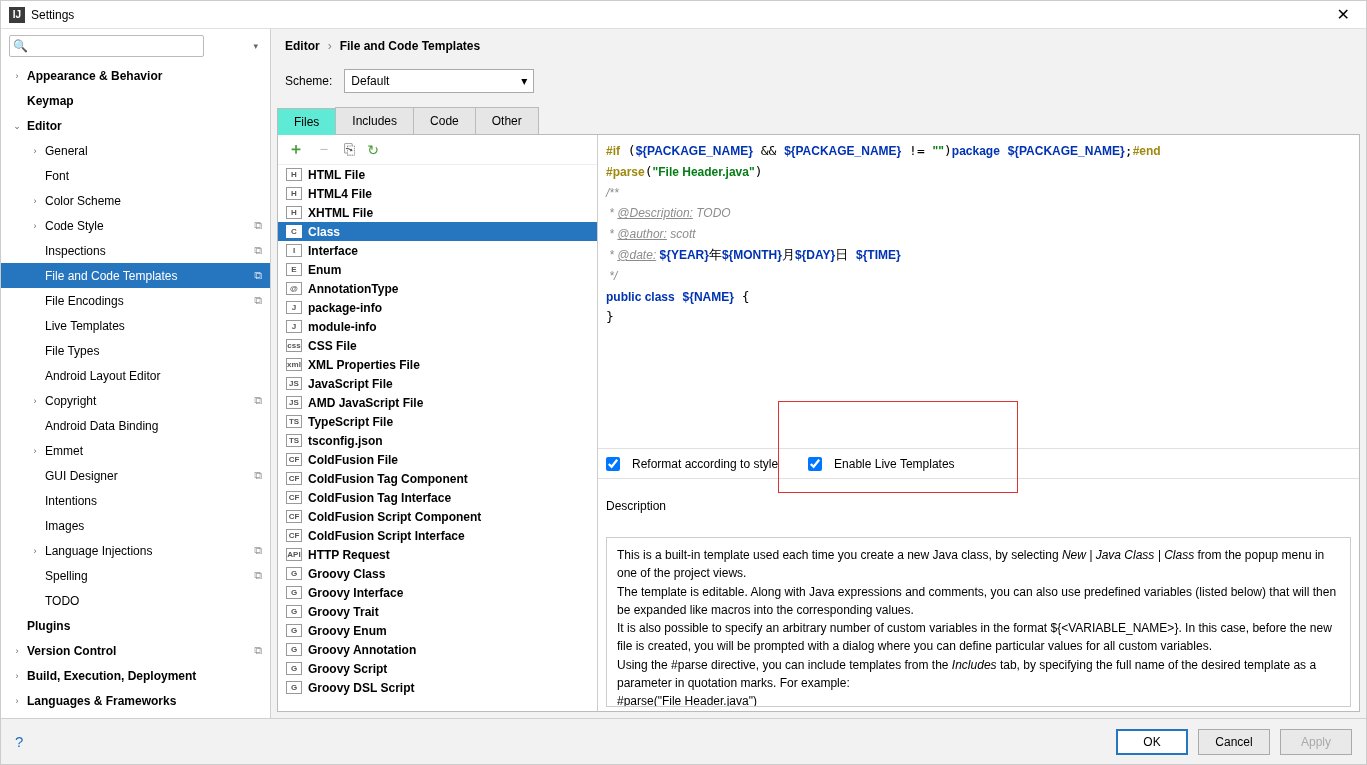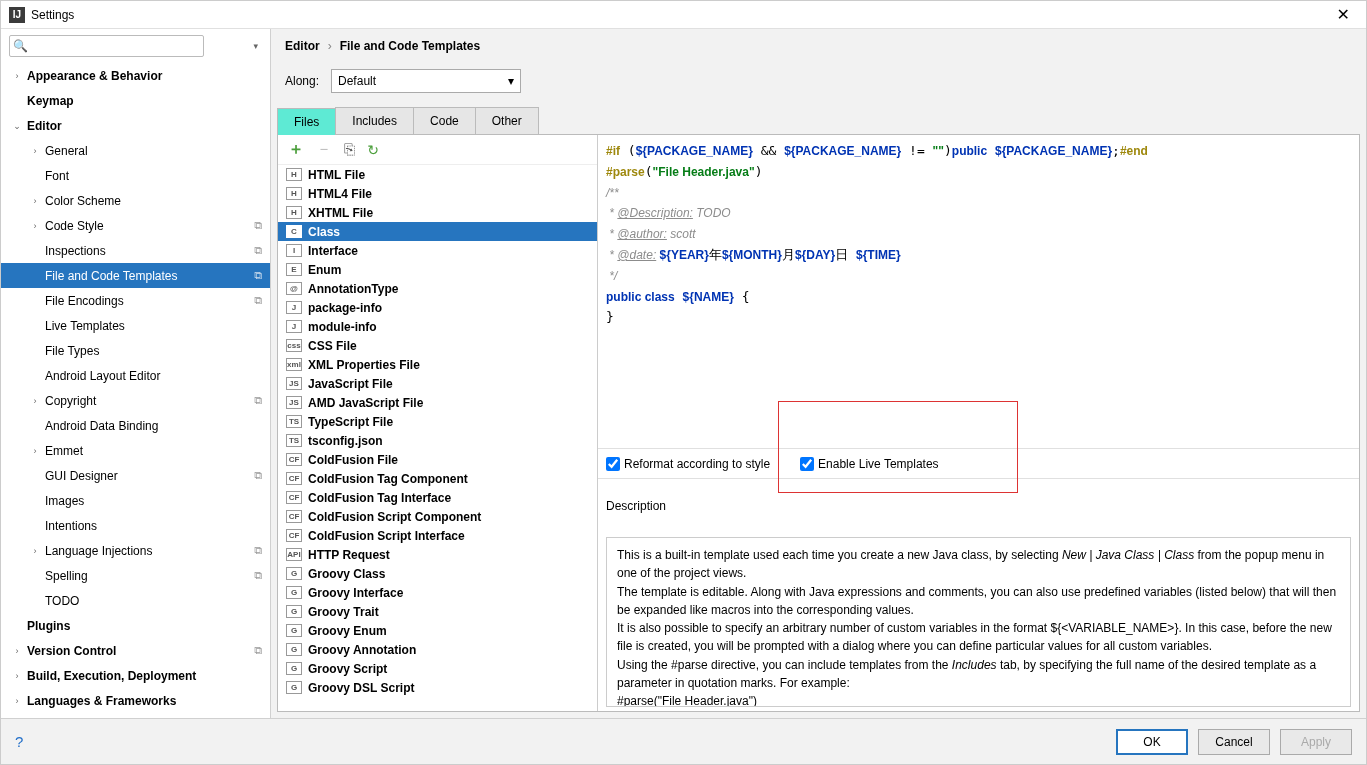--- a/index.html
+++ b/index.html
@@ -46,21 +46,21 @@
 .ticon{width:16px;height:13px;margin-right:6px;display:inline-flex;align-items:center;justify-content:center;font-size:8px;font-weight:bold;border:1px solid #999;background:#fff;color:#555}
 .titem.sel .ticon{border-color:#fff}
 .editor-pane{flex:1;display:flex;flex-direction:column;min-width:0}
 .code{flex:1;padding:6px 8px;font-family:Consolas,monospace;font-size:13px;line-height:1.6;overflow:auto;white-space:pre}
 .code .kw{color:#0033b3;font-weight:bold}
 .code .str{color:#067d17;font-weight:bold}
 .code .var{color:#0033b3;font-weight:bold}
 .code .cm{color:#8c8c8c;font-style:italic}
 .code .dir{color:#9e880d;font-weight:bold}
 .chk-row{height:30px;display:flex;align-items:center;gap:30px;padding:0 8px;border-top:1px solid #e0e0e0;position:relative}
-.chk{display:flex;align-items:center;gap:4px}
+.chk{display:flex;align-items:center;gap:12px}
 .chk input{width:14px;height:14px}
 .redbox{position:absolute;left:180px;top:-48px;width:240px;height:92px;border:1px solid #d33;pointer-events:none}
 .desc-head{padding:20px 8px;border-top:1px solid #e0e0e0}
 .desc-body{height:170px;overflow-y:auto;border:1px solid #ccc;margin:4px 8px 4px 8px;padding:8px 10px;font-size:11.5px;line-height:1.5}
 .desc-body i{font-style:italic}
 .desc-body b{font-weight:normal}
 .buttons{height:46px;border-top:1px solid #d0d0d0;display:flex;align-items:center;justify-content:flex-end;gap:10px;padding:0 14px;background:#f2f2f2}
 .buttons .left{margin-right:auto;color:#2470c9;font-size:15px}
 .btn{min-width:72px;height:26px;border:1px solid #aaa;background:#e9e9e9;cursor:pointer}
 .btn.primary{border:2px solid #2675BF;background:#fff}
@@ -155,25 +155,25 @@
             <span class="arrow">›</span>
             <span class="lbl">Emmet</span>
           </div>
           <div class="tree-item depth-1">
             <span class="arrow"></span>
             <span class="lbl">GUI Designer</span>
             <span class="badge">⧉</span>
           </div>
           <div class="tree-item depth-1">
             <span class="arrow"></span>
+            <span class="lbl">Intentions</span>
+          </div>
+          <div class="tree-item depth-1">
+            <span class="arrow"></span>
             <span class="lbl">Images</span>
-          </div>
-          <div class="tree-item depth-1">
-            <span class="arrow"></span>
-            <span class="lbl">Intentions</span>
           </div>
           <div class="tree-item depth-1">
             <span class="arrow">›</span>
             <span class="lbl">Language Injections</span>
             <span class="badge">⧉</span>
           </div>
           <div class="tree-item depth-1">
             <span class="arrow"></span>
             <span class="lbl">Spelling</span>
             <span class="badge">⧉</span>
@@ -202,21 +202,21 @@
           <div class="tree-item depth-0 bold"></div>
         </div>
     </div>
     <div class="main">
       <div class="breadcrumb">
         <span>Editor</span>
         <span class="sep">›</span>
         <span>File and Code Templates</span>
       </div>
       <div class="scheme-row">
-        <span>Along:</span>
+        <span>Scheme:</span>
         <div class="scheme-select">
           <span>Default</span>
           <span>▾</span>
         </div>
       </div>
       <div class="tabs" id="tabs">
           <div class="tab active">Files</div>
           <div class="tab">Includes</div>
           <div class="tab">Code</div>
           <div class="tab">Other</div>
@@ -338,21 +338,21 @@
                 <span class="ticon">G</span>
                 <span>Groovy Script</span>
               </div>
               <div class="titem">
                 <span class="ticon">G</span>
                 <span>Groovy DSL Script</span>
               </div>
             </div>
         </div>
         <div class="editor-pane">
-          <div class="code"><span class="dir">#if</span> (<span class="var">${PACKAGE_NAME}</span> &amp;&amp; <span class="var">${PACKAGE_NAME}</span> != <span class="str">""</span>)<span class="kw">public</span> <span class="var">${PACKAGE_NAME}</span>;<span class="dir">#end</span>
+          <div class="code"><span class="dir">#if</span> (<span class="var">${PACKAGE_NAME}</span> &amp;&amp; <span class="var">${PACKAGE_NAME}</span> != <span class="str">""</span>)<span class="kw">package</span> <span class="var">${PACKAGE_NAME}</span>;<span class="dir">#end</span>
 <span class="dir">#parse</span>(<span class="str">"File Header.java"</span>)
 <span class="cm">/**</span>
 <span class="cm"> * <span class="u">@Description:</span> TODO</span>
 <span class="cm"> * <span class="u">@author:</span> scott</span>
 <span class="cm"> * <span class="u">@date:</span> </span><span class="var">${YEAR}</span>年<span class="var">${MONTH}</span>月<span class="var">${DAY}</span>日 <span class="var">${TIME}</span>
 <span class="cm"> */</span>
 <span class="kw">public class</span> <span class="var">${NAME}</span> {
 }</div>
           <div class="chk-row">
             <label class="chk">

